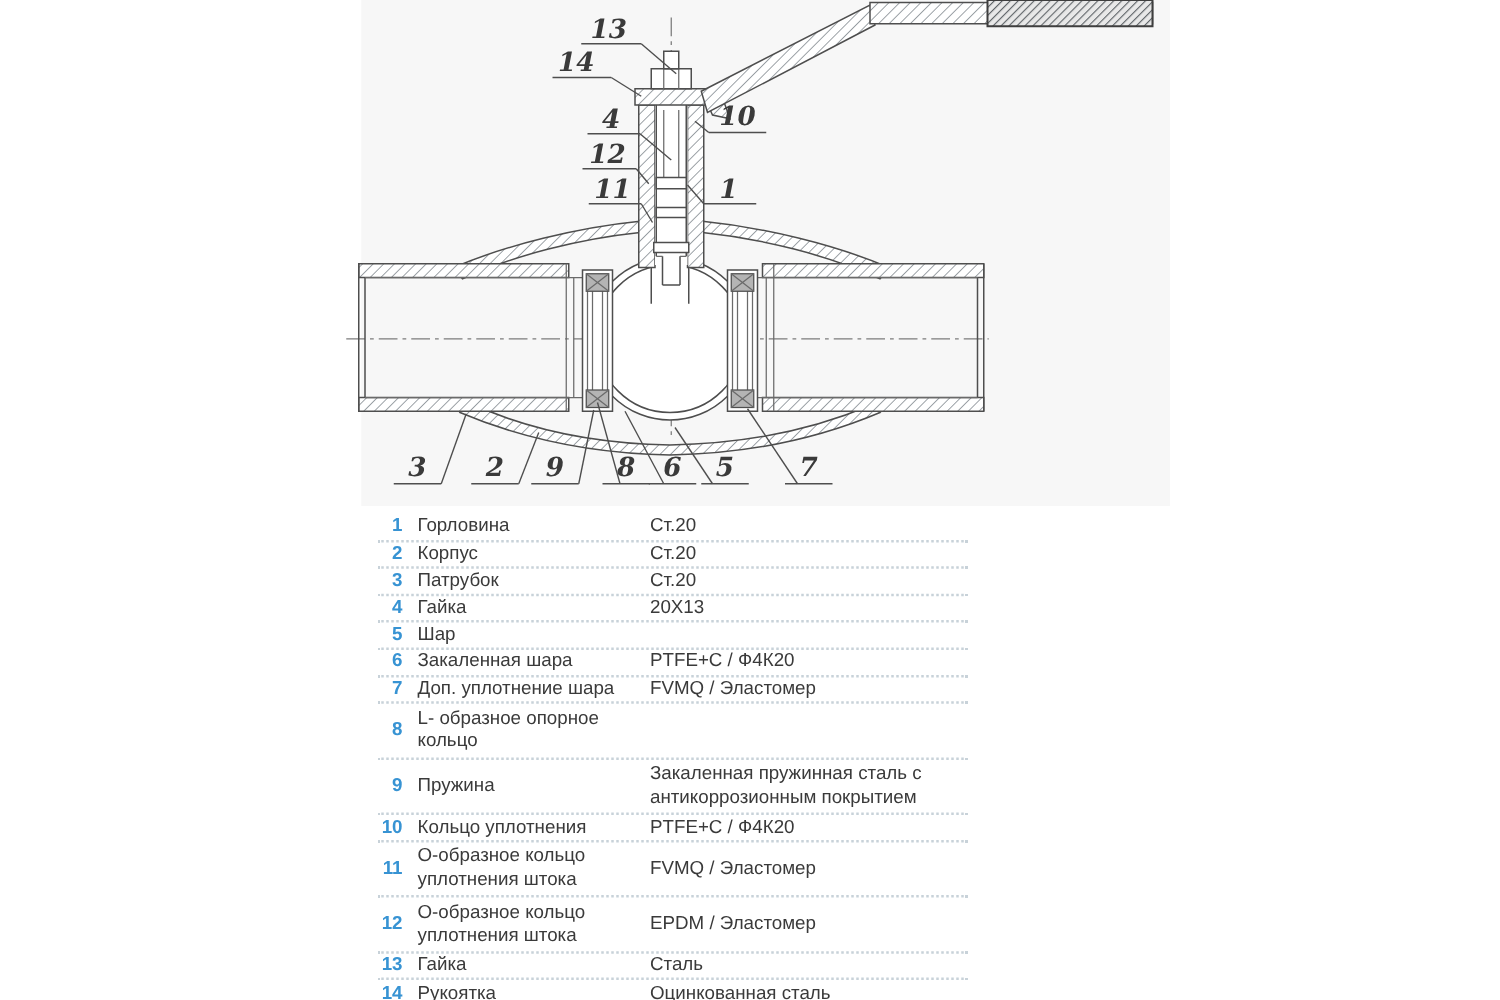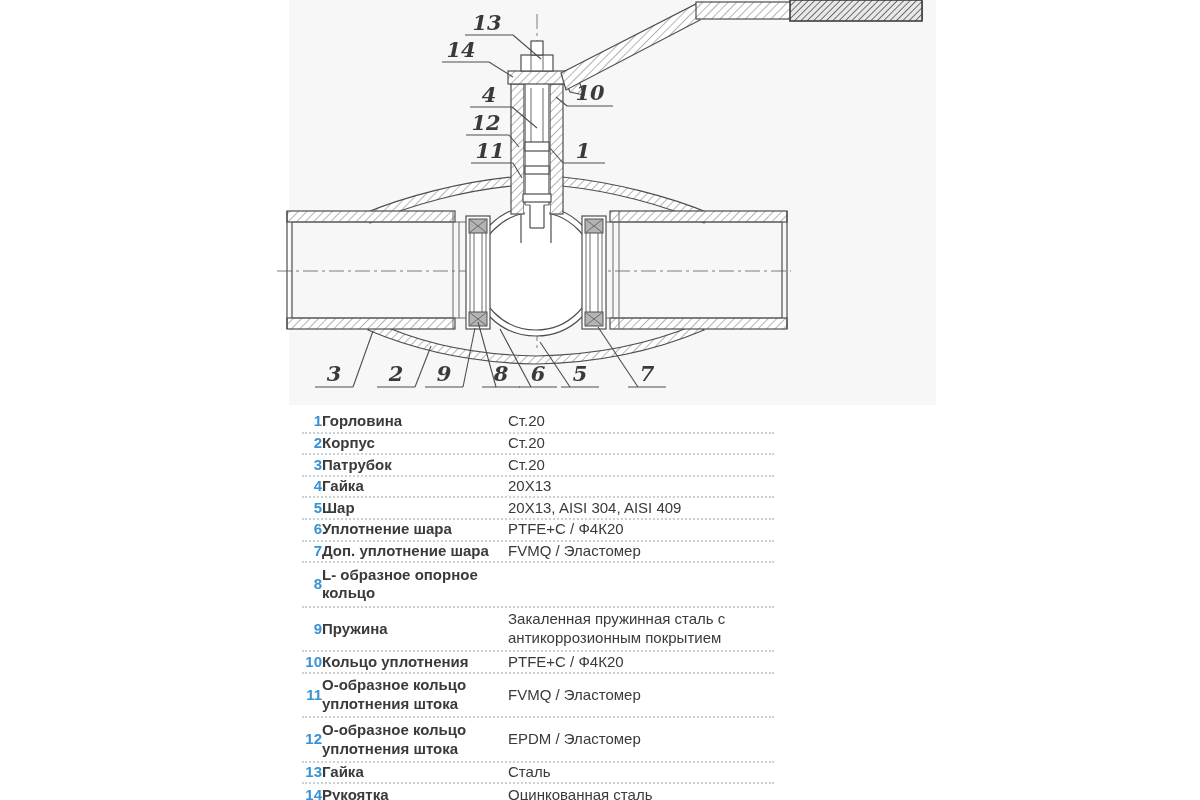--- a/index.html
+++ b/index.html
@@ -18,21 +18,21 @@
           font-size:21px;fill:#3a3a3a;}
   .leader{stroke:#4e4e4e;stroke-width:1.1;fill:none;}
   
   .parts-table{position:absolute;left:302px;top:412px;width:472px;color:#3a3a3a;}
   .row{display:flex;align-items:center;box-sizing:border-box;min-height:21.6px;
        border-bottom:2px dotted #c8d2d9;}
   .row.tall{padding:2.5px 0;}
   .row:last-child{border-bottom:none;}
   .num{flex:none;width:20px;text-align:right;font-weight:bold;font-size:15px;
        color:#3793d3;line-height:1.25;}
-  .name{flex:none;width:186px;margin-left:0;font-weight:bold;font-size:15px;
+  .name{flex:none;width:186px;margin-left:12px;font-weight:normal;font-size:15px;
         line-height:1.25;}
   .mat{flex:1;font-size:15px;line-height:1.25;}
 </style>
 </head>
 <body>
 
 <div class="stage">
 
   <div class="diagram-wrap">
     <svg width="1200" height="405" viewBox="0 0 1200 405" xmlns="http://www.w3.org/2000/svg">
@@ -250,25 +250,24 @@
       <span class="mat">Ст.20</span>
     </div>
     <div class="row">
       <span class="num">4</span>
       <span class="name">Гайка</span>
       <span class="mat">20X13</span>
     </div>
     <div class="row">
       <span class="num">5</span>
       <span class="name">Шар</span>
-      <span class="mat">20X13, AISI 304, AISI 409</span>
     </div>
     <div class="row">
       <span class="num">6</span>
-      <span class="name">Уплотнение шара</span>
+      <span class="name">Закаленная шара</span>
       <span class="mat">PTFE+C / Ф4К20</span>
     </div>
     <div class="row">
       <span class="num">7</span>
       <span class="name">Доп. уплотнение шара</span>
       <span class="mat">FVMQ / Эластомер</span>
     </div>
     <div class="row tall">
       <span class="num">8</span>
       <span class="name">L- образное опорное кольцо</span>

